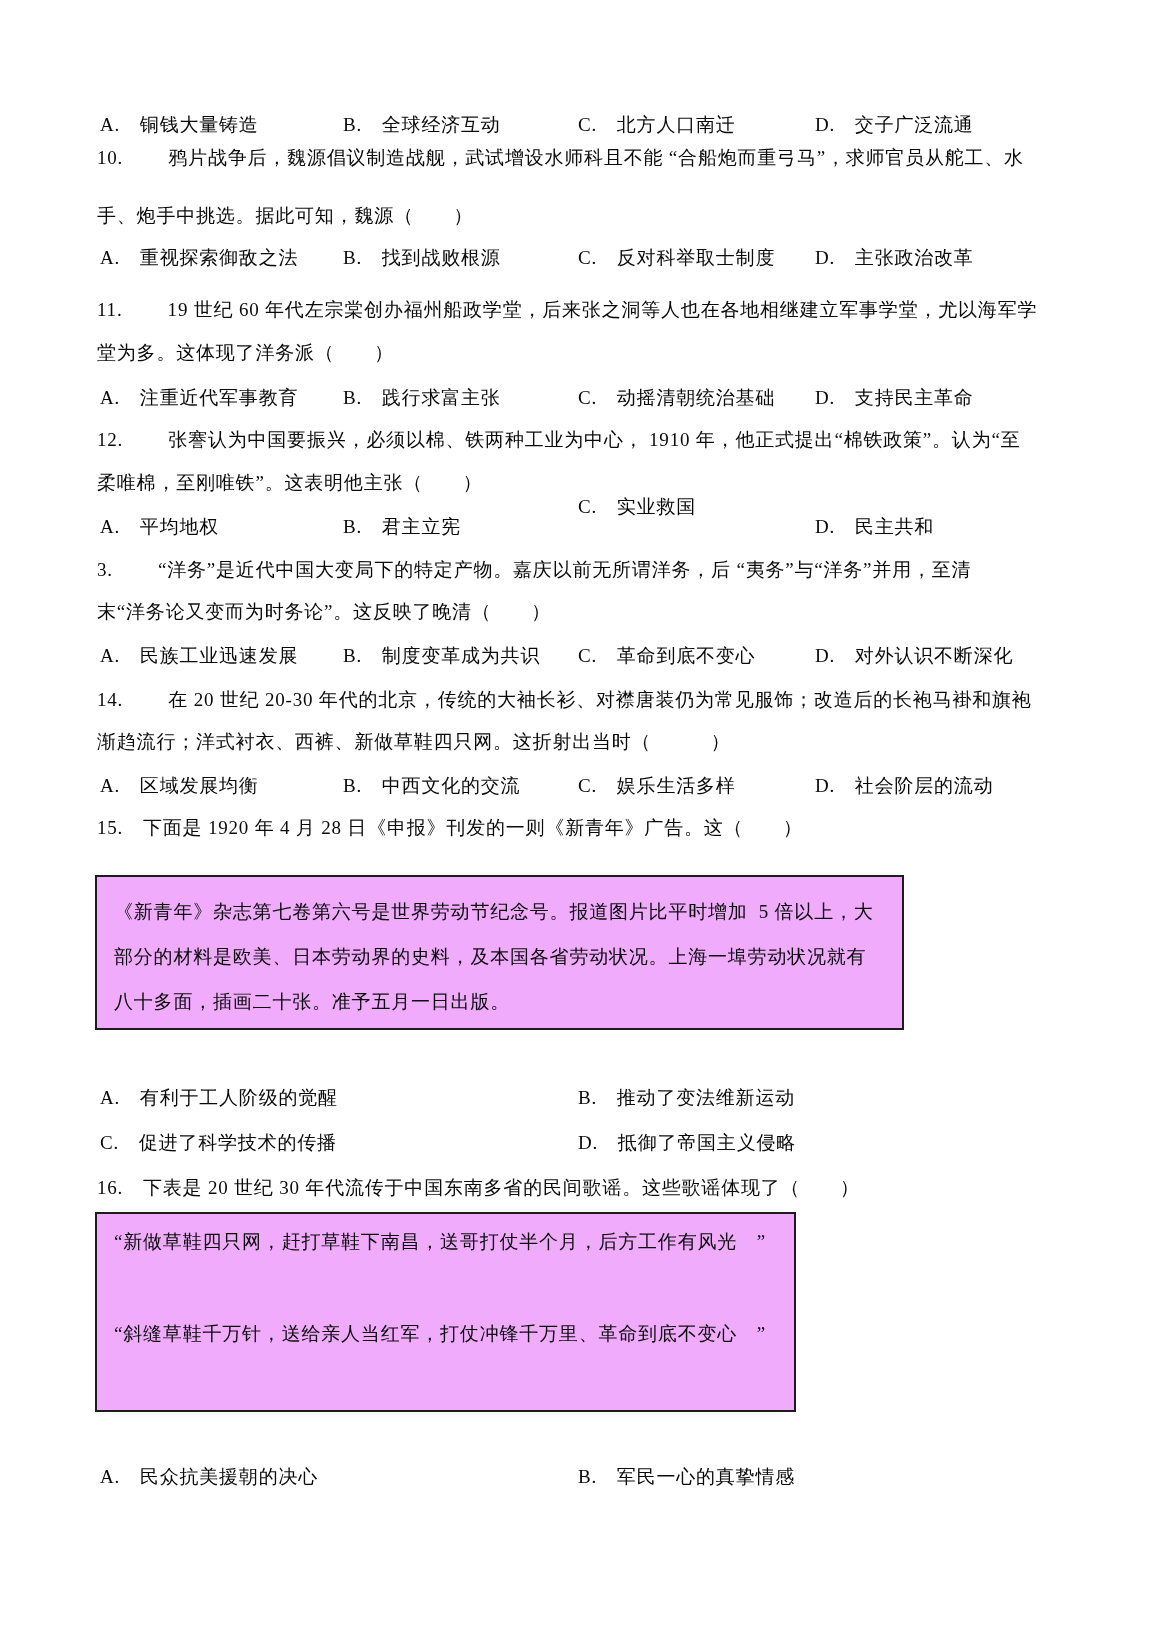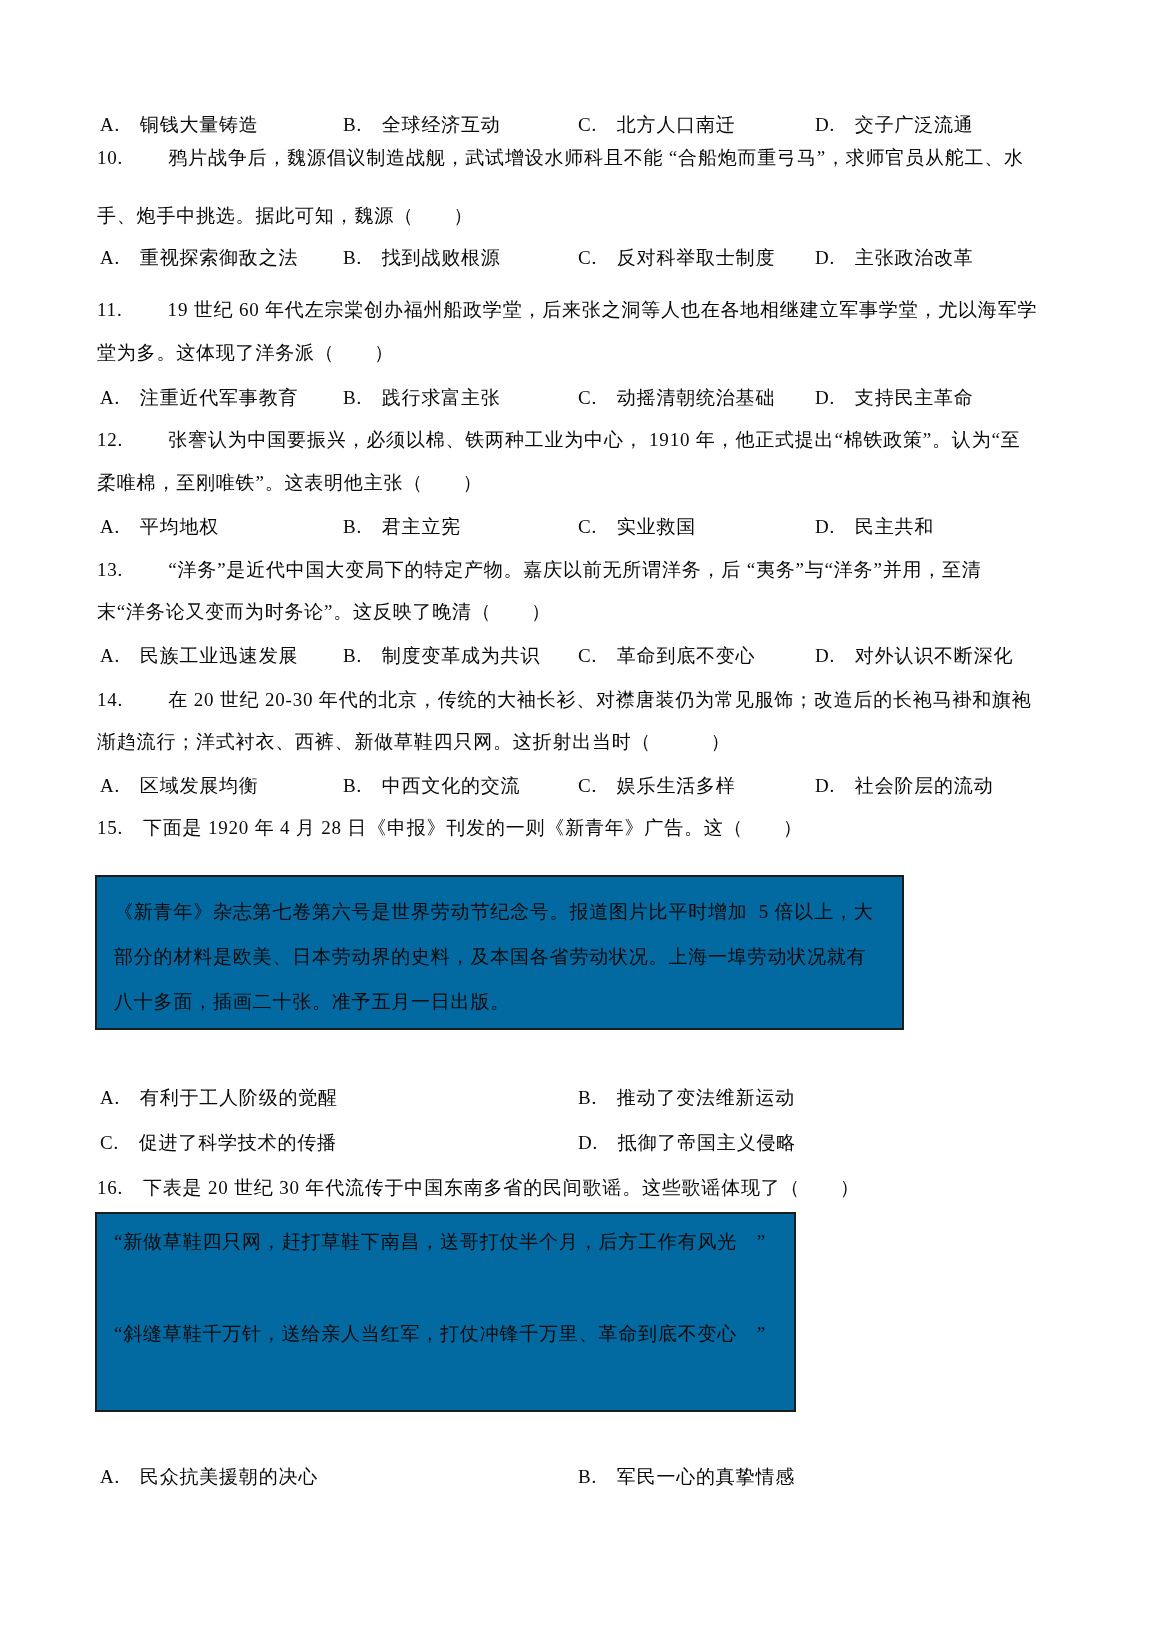--- a/index.html
+++ b/index.html
@@ -23,21 +23,21 @@
   }
   .stem{left:97px;}
   .opt-a{left:100px;}
   .opt-b{left:343px;}
   .opt-c{left:578px;}
   .opt-d{left:815px;}
   .opt-b2{left:578px;} 
   .srcbox{
     position:absolute;
     border:2px solid #1c1c1c;
-    background:#0369a1;
+    background:#f0abfc;
   }
   .box1{left:95px;top:875px;width:805px;height:151px;}
   .box2{left:95px;top:1212px;width:689px;height:196px;padding-left:8px;}
   .boxln{left:17px;}
 </style>
 </head>
 <body>
 
 <div class="page">
 
@@ -57,24 +57,24 @@
   <div class="ln stem" style="top:339px">堂为多。这体现了洋务派（　　）</div>
   <div class="ln opt-a" style="top:384px">A.　注重近代军事教育</div>
   <div class="ln opt-b" style="top:384px">B.　践行求富主张</div>
   <div class="ln opt-c" style="top:384px">C.　动摇清朝统治基础</div>
   <div class="ln opt-d" style="top:384px">D.　支持民主革命</div>
 
   <div class="ln stem" style="top:426px">12.　　 张謇认为中国要振兴，必须以棉、铁两种工业为中心， 1910 年，他正式提出“棉铁政策”。认为“至</div>
   <div class="ln stem" style="top:469px">柔唯棉，至刚唯铁”。这表明他主张（　　）</div>
   <div class="ln opt-a" style="top:513px">A.　平均地权</div>
   <div class="ln opt-b" style="top:513px">B.　君主立宪</div>
-  <div class="ln opt-c" style="top:513px">C.　实业救国</div>
+  <div class="ln opt-c" style="top:493px">C.　实业救国</div>
   <div class="ln opt-d" style="top:513px">D.　民主共和</div>
 
-  <div class="ln stem" style="top:556px">13.　　 “洋务”是近代中国大变局下的特定产物。嘉庆以前无所谓洋务，后 “夷务”与“洋务”并用，至清</div>
+  <div class="ln stem" style="top:556px">3.　　 “洋务”是近代中国大变局下的特定产物。嘉庆以前无所谓洋务，后 “夷务”与“洋务”并用，至清</div>
   <div class="ln stem" style="top:598px">末“洋务论又变而为时务论”。这反映了晚清（　　）</div>
   <div class="ln opt-a" style="top:642px">A.　民族工业迅速发展</div>
   <div class="ln opt-b" style="top:642px">B.　制度变革成为共识</div>
   <div class="ln opt-c" style="top:642px">C.　革命到底不变心</div>
   <div class="ln opt-d" style="top:642px">D.　对外认识不断深化</div>
 
   <div class="ln stem" style="top:686px">14.　　 在 20 世纪 20-30 年代的北京，传统的大袖长衫、对襟唐装仍为常见服饰；改造后的长袍马褂和旗袍</div>
   <div class="ln stem" style="top:728px">渐趋流行；洋式衬衣、西裤、新做草鞋四只网。这折射出当时（　　　）</div>
   <div class="ln opt-a" style="top:772px">A.　区域发展均衡</div>
   <div class="ln opt-b" style="top:772px">B.　中西文化的交流</div>

